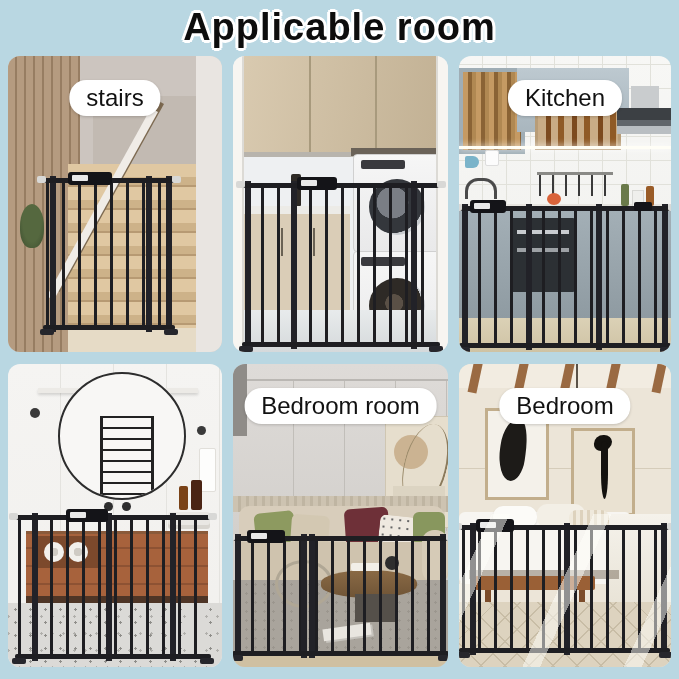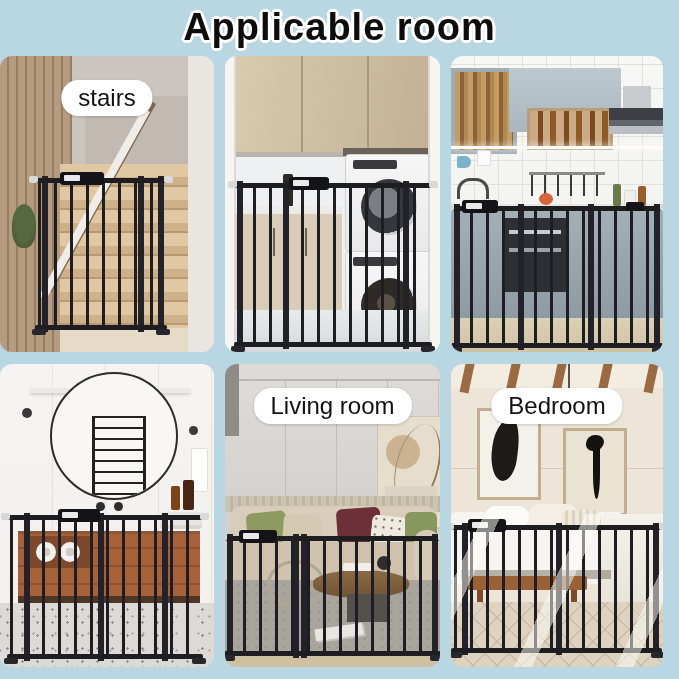--- a/index.html
+++ b/index.html
@@ -8,21 +8,21 @@
     background:var(--color-background,#b9d7e2);
     font-family:"Liberation Sans",sans-serif;
   }
   .title{
     height:54px;display:flex;align-items:center;justify-content:center;
     font-size:38px;font-weight:bold;color:var(--color-title_text,#0d0d0d);letter-spacing:1px;
     text-shadow:-2px -2px 0 #fff,2px -2px 0 #fff,-2px 2px 0 #fff,2px 2px 0 #fff,0 -3px 0 #fff,0 3px 0 #fff,-3px 0 0 #fff,3px 0 0 #fff;
   }
   .grid{
     display:grid;grid-template-columns:214px 215px 212px;grid-template-rows:296px 303px;
-    gap:12px 11px;padding:2px 8px 0 0;
+    gap:12px 11px;padding:2px 8px 0 8px;
   }
   .panel{position:relative;border-radius:12px;overflow:hidden;background:#ddd}
   .pill{
     position:absolute;top:24px;left:50%;transform:translateX(-50%);
     background:var(--color-label_bg,#fff);color:var(--color-label_text,#111);
     border-radius:17px;padding:4px 17px;font-size:24px;white-space:nowrap;z-index:40;
     box-shadow:0 1px 3px rgba(0,0,0,.18);
   }
   .panel *{position:absolute}
 
@@ -289,20 +289,21 @@
       <div class="post pD"></div>
       <div class="rail rt"></div>
       <div class="rail rb"></div>
       <div class="latch"></div>
       <div class="clamp"></div>
       <div class="knob kl"></div>
       <div class="knob kr"></div>
       <div class="foot fl"></div>
       <div class="foot fr"></div>
     </div>
+    <div class="pill">Kitchen</div>
   </div>
 
   <div class="panel p4">
     <div class="s4-shelf"></div>
     <div class="s4-knobL"></div>
     <div class="s4-knobR"></div>
     <div class="s4-mirror">
       <div class="s4-ladder"></div>
     </div>
     <div class="s4-towel"></div>
@@ -362,21 +363,21 @@
       <div class="post pC"></div>
       <div class="post pD"></div>
       <div class="rail rt"></div>
       <div class="rail rb"></div>
       <div class="latch"></div>
       <div class="knob kl"></div>
       <div class="knob kr"></div>
       <div class="foot fl"></div>
       <div class="foot fr"></div>
     </div>
-    <div class="pill">Living room</div>
+    <div class="pill">Bedroom room</div>
   </div>
 
   <div class="panel p6">
     <div class="s6-ceiling"></div>
     <div class="s6-beam b1"></div>
     <div class="s6-beam b2"></div>
     <div class="s6-beam b3"></div>
     <div class="s6-beam b4"></div>
     <div class="s6-beam b5"></div>
     <div class="s6-pendant"></div>

